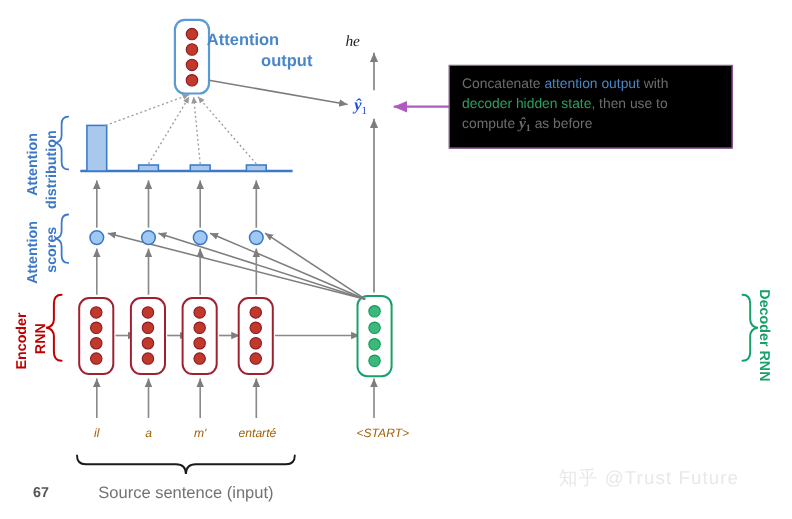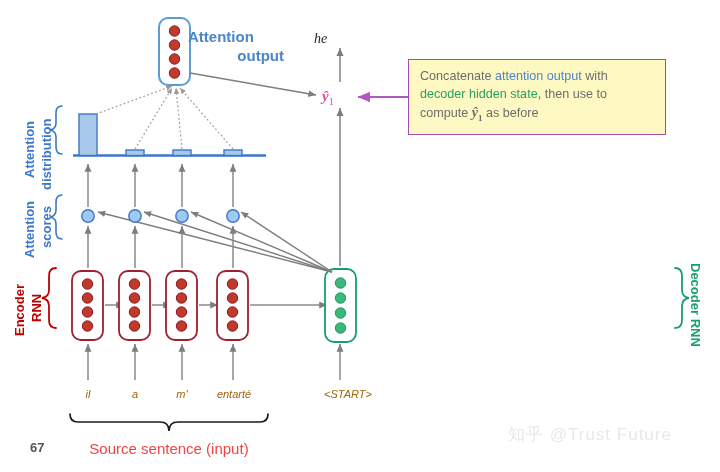--- a/index.html
+++ b/index.html
@@ -53,21 +53,21 @@
   }
 
   
   #callout-box {
     position: absolute;
     left: 408px;
     top: 59px;
     width: 258px;
     height: 76px;
     border: 1.6px solid #a44cb0;
-    background: #fef9c3;
+    background: #000000;
     box-sizing: border-box;
     padding: 7px 9px 0 11px;
     font-size: 12.6px;
     color: #6d6d6d;
     line-height: 1.43;
   }
   #callout-box .hl-blue  { color: #4a86c8; }
   #callout-box .hl-green { color: #2aa05e; }
   #callout-box .mathi {
     font-family: "Liberation Serif", serif;
@@ -98,30 +98,30 @@
     font-family: "Liberation Serif", serif;
     font-style: italic;
     font-size: 14px;
     color: #1a1a1a;
   }
   #label-yhat {
     left: 322px;
     top: 88px;
     font-family: "Liberation Serif", serif;
     font-size: 15px;
-    color: #ec4899;
+    color: #1d4ed8;
   }
   #label-yhat .mathi { font-style: italic; font-weight: 700; }
   #label-yhat .sub { font-size: 10px; vertical-align: sub; }
 
   #source-caption {
     left: 169px;
     top: 440px;
     font-size: 15px;
-    color: #ef4444;
+    color: #737373;
     transform: translateX(-50%);
   }
   #page-number {
     left: 30px;
     top: 441px;
     font-size: 13px;
     color: #555555;
     font-weight: bold;
   }
   #watermark {

